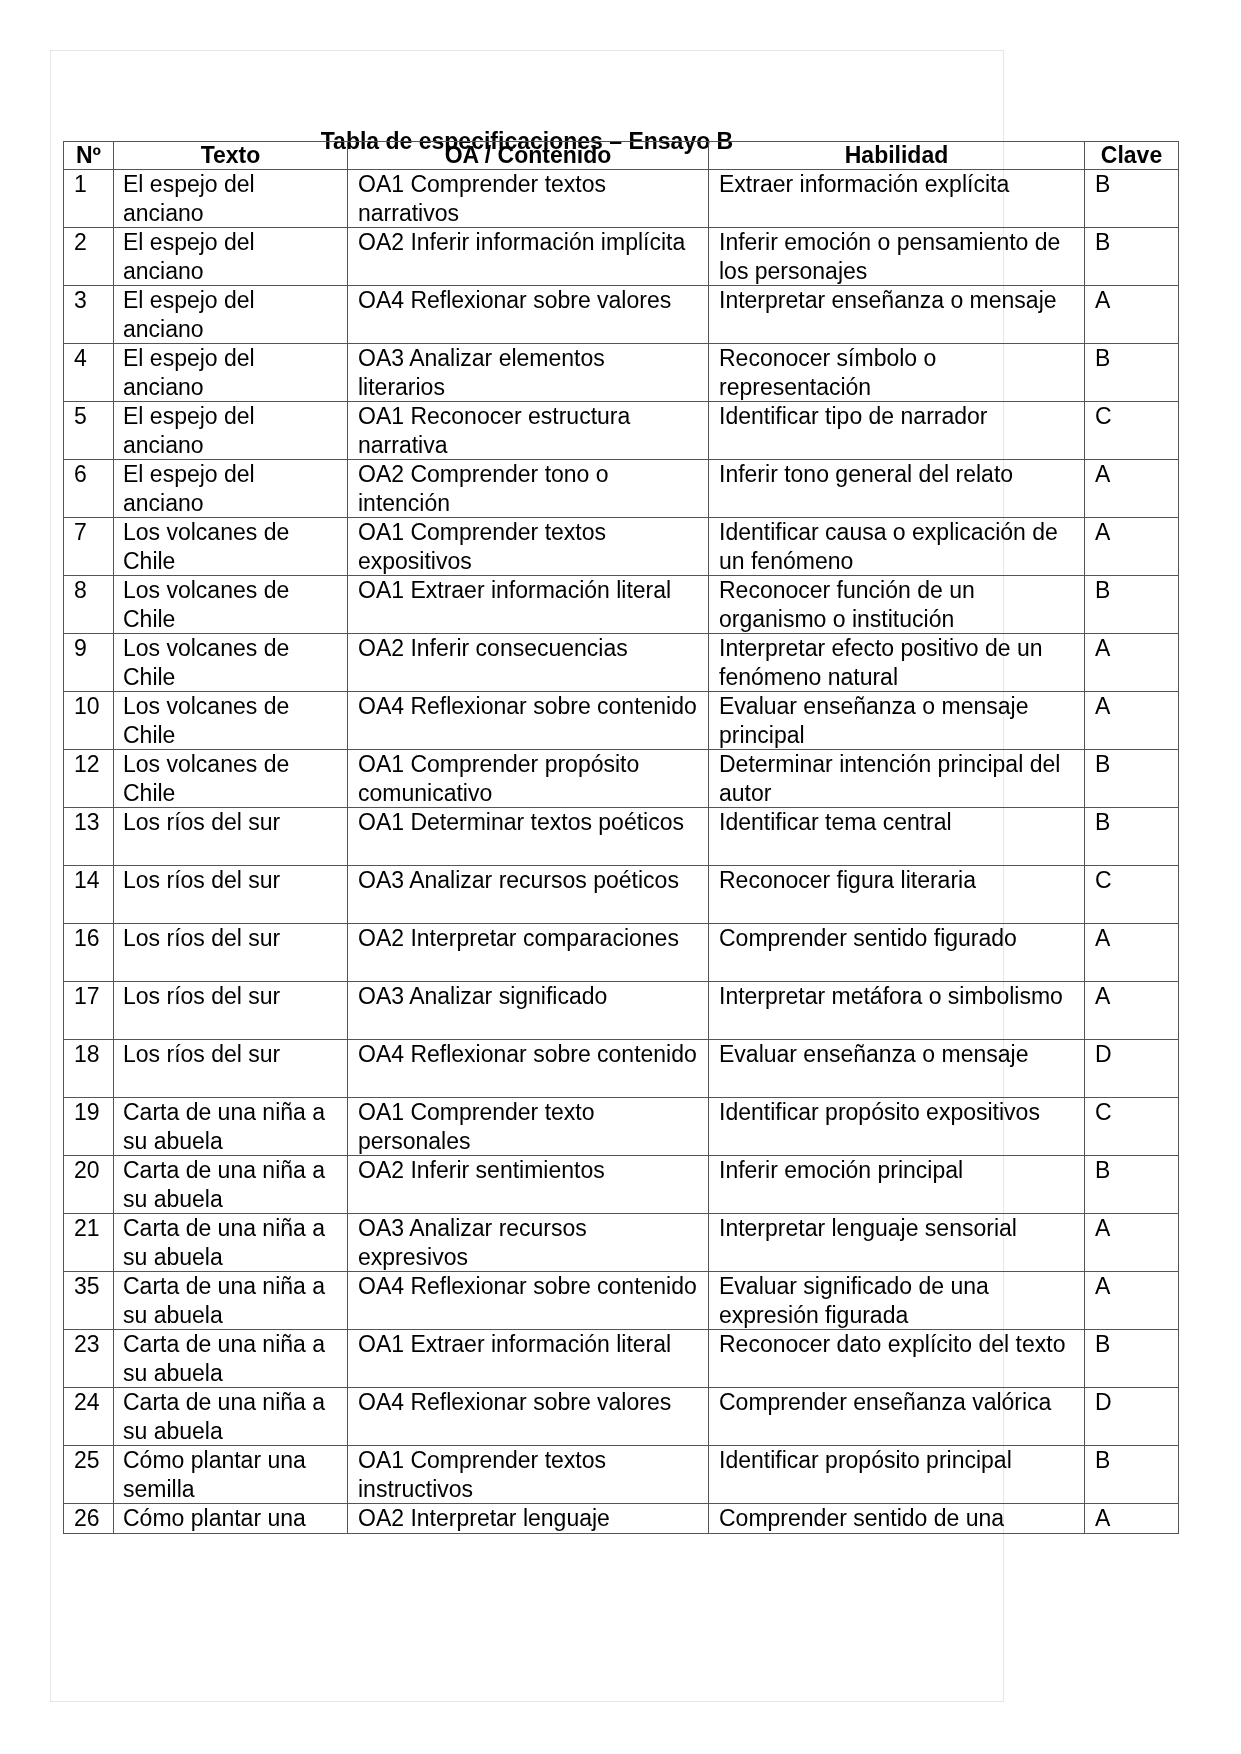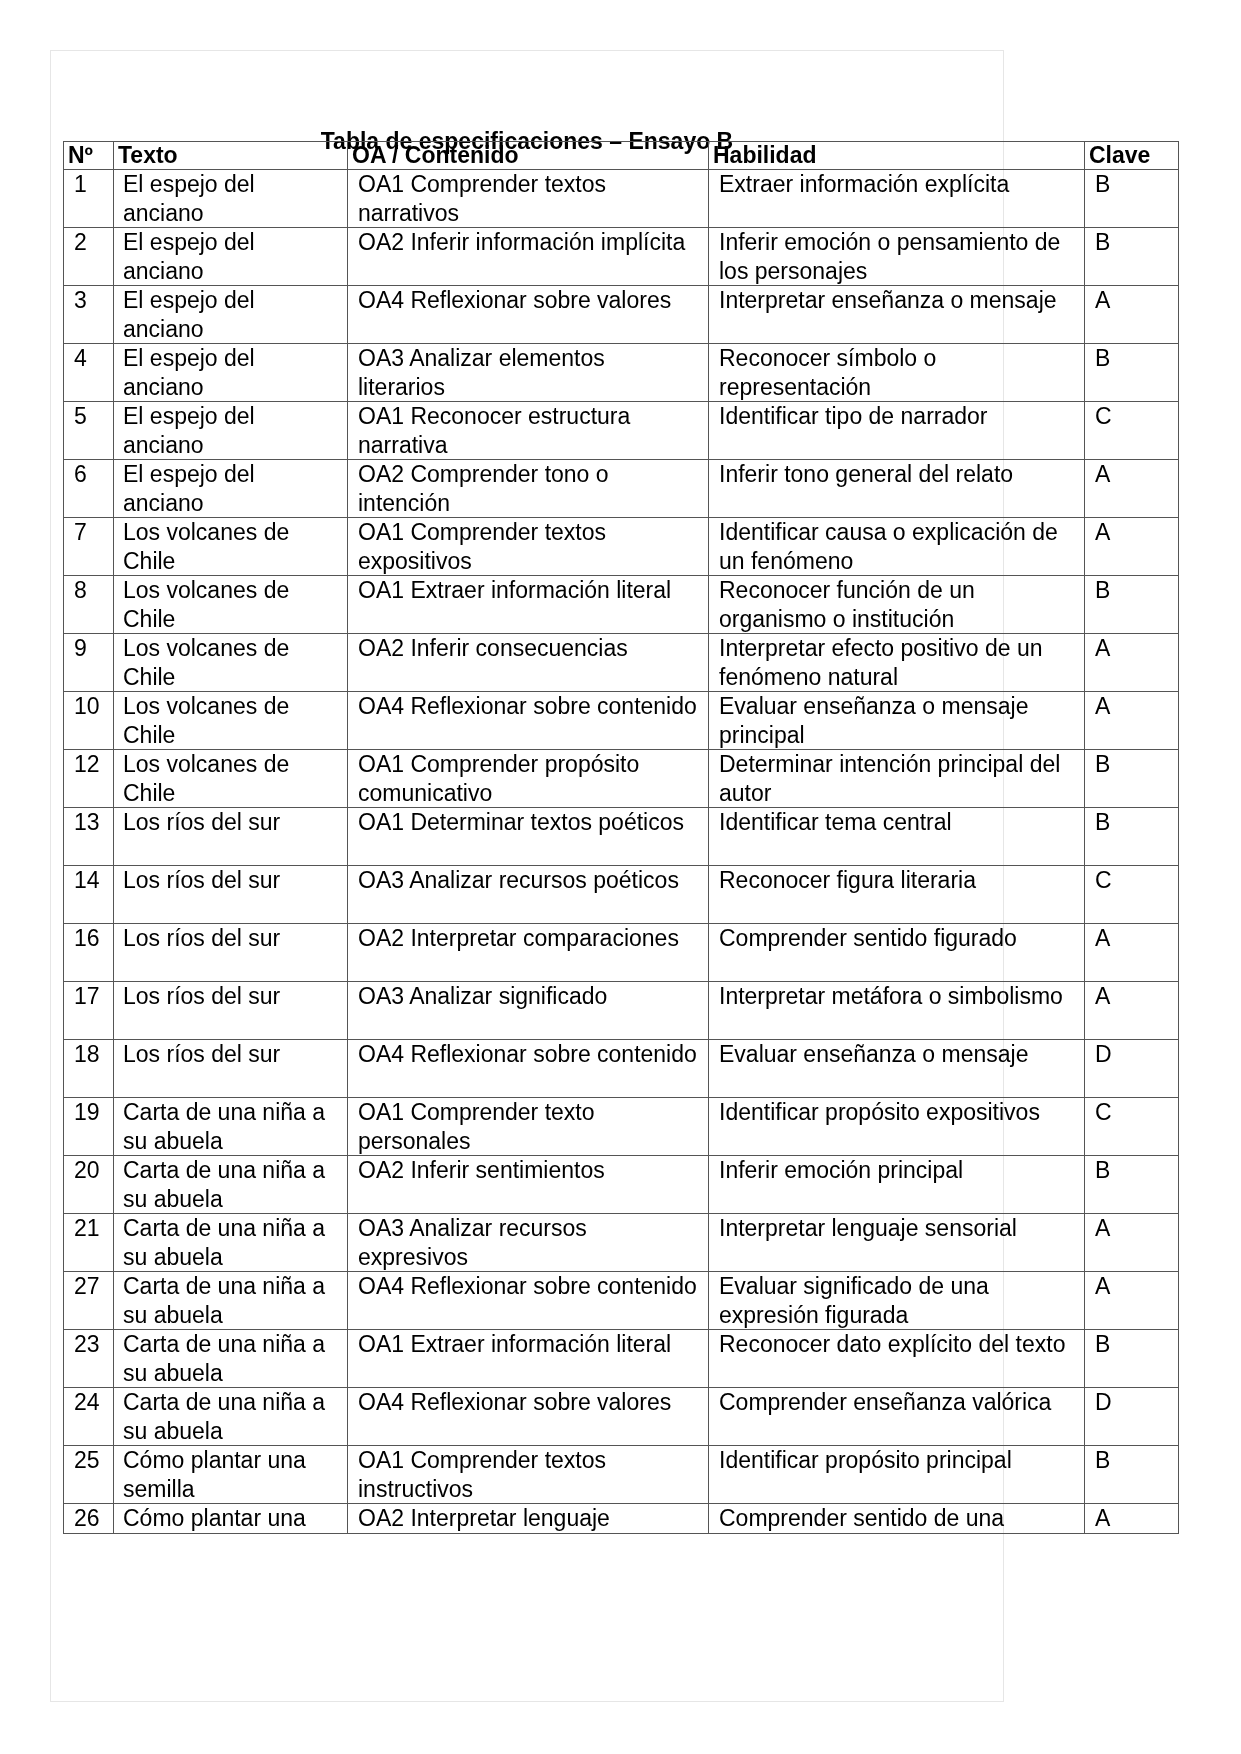--- a/index.html
+++ b/index.html
@@ -2,21 +2,21 @@
 <html><head>
 <meta charset="utf-8">
 <style>
   html, body { margin:0; padding:0; background:#ffffff; }
   body { width:1241px; height:1754px; position:relative; overflow:hidden; font-family:"Liberation Sans", sans-serif; color:#000; }
   .page { position:absolute; left:50px; top:50px; width:954px; height:1652px; border:1px solid #e6e6e6; box-sizing:border-box; background:#fff; }
   .title { position:absolute; left:0; width:100%; top:76px; text-align:center; font-weight:bold; font-size:23px; line-height:28px; }
   table { position:absolute; left:63px; top:141px; width:1115px; border-collapse:collapse; table-layout:fixed; }
   col.c1 { width:50px; } col.c2 { width:234px; } col.c3 { width:361px; } col.c4 { width:376px; } col.c5 { width:94px; }
   th, td { border:1.5px solid #555; padding:0 10px; vertical-align:top; font-size:23px; line-height:28.5px; text-align:left; }
-  th { font-weight:bold; height:27px; line-height:27px; padding:0 4px;margin-top:28px; }
+  th { font-weight:bold; text-align:center; height:27px; line-height:27px; padding:0 4px;margin-top:28px; }
   td.num { padding:0 4px 0 10px; }
   td.txt { padding-left:9px; }
   td { height:57px; }
   tr.last td { height:28px; }
 </style>
 </head>
 <body>
 
 <div class="page">
   <div class="title">Tabla de especificaciones – Ensayo B</div>
@@ -167,21 +167,21 @@
         <td>B</td>
       </tr>
       <tr>
         <td class="num">21</td>
         <td class="txt">Carta de una niña a su abuela</td>
         <td>OA3 Analizar recursos expresivos</td>
         <td>Interpretar lenguaje sensorial</td>
         <td>A</td>
       </tr>
       <tr>
-        <td class="num">27</td>
+        <td class="num">35</td>
         <td class="txt">Carta de una niña a su abuela</td>
         <td>OA4 Reflexionar sobre contenido</td>
         <td>Evaluar significado de una expresión figurada</td>
         <td>A</td>
       </tr>
       <tr>
         <td class="num">23</td>
         <td class="txt">Carta de una niña a su abuela</td>
         <td>OA1 Extraer información literal</td>
         <td>Reconocer dato explícito del texto</td>

